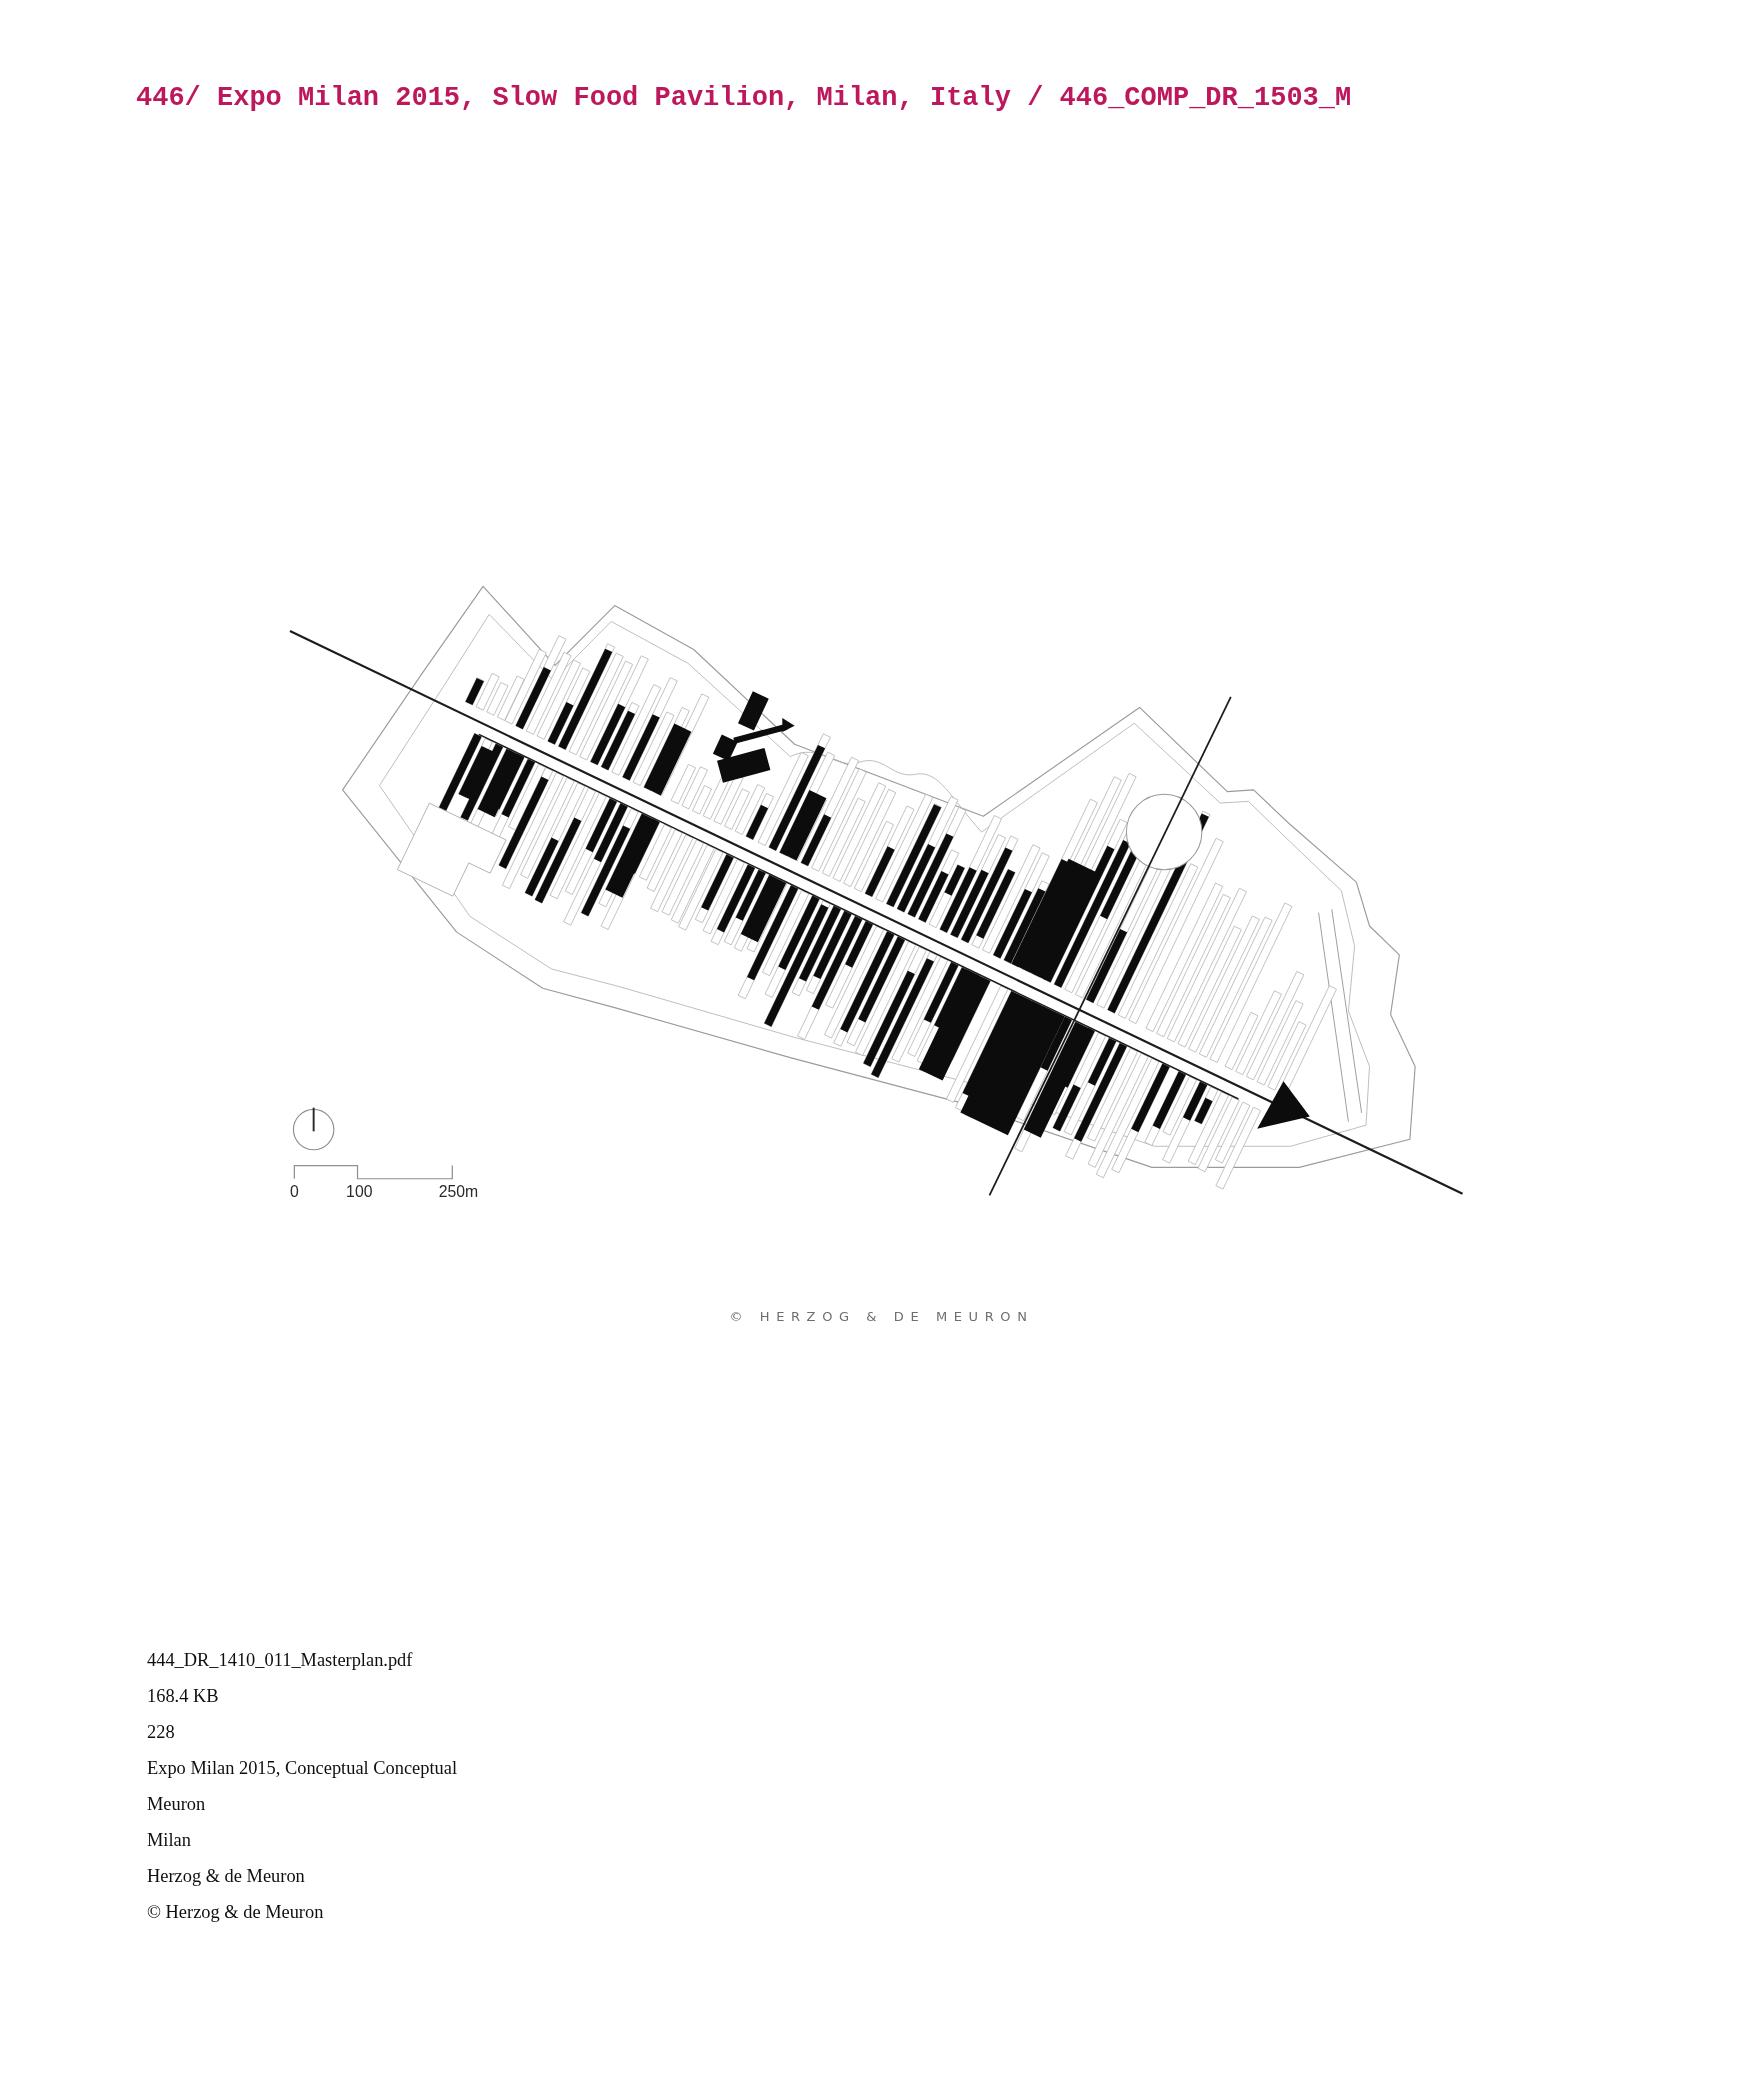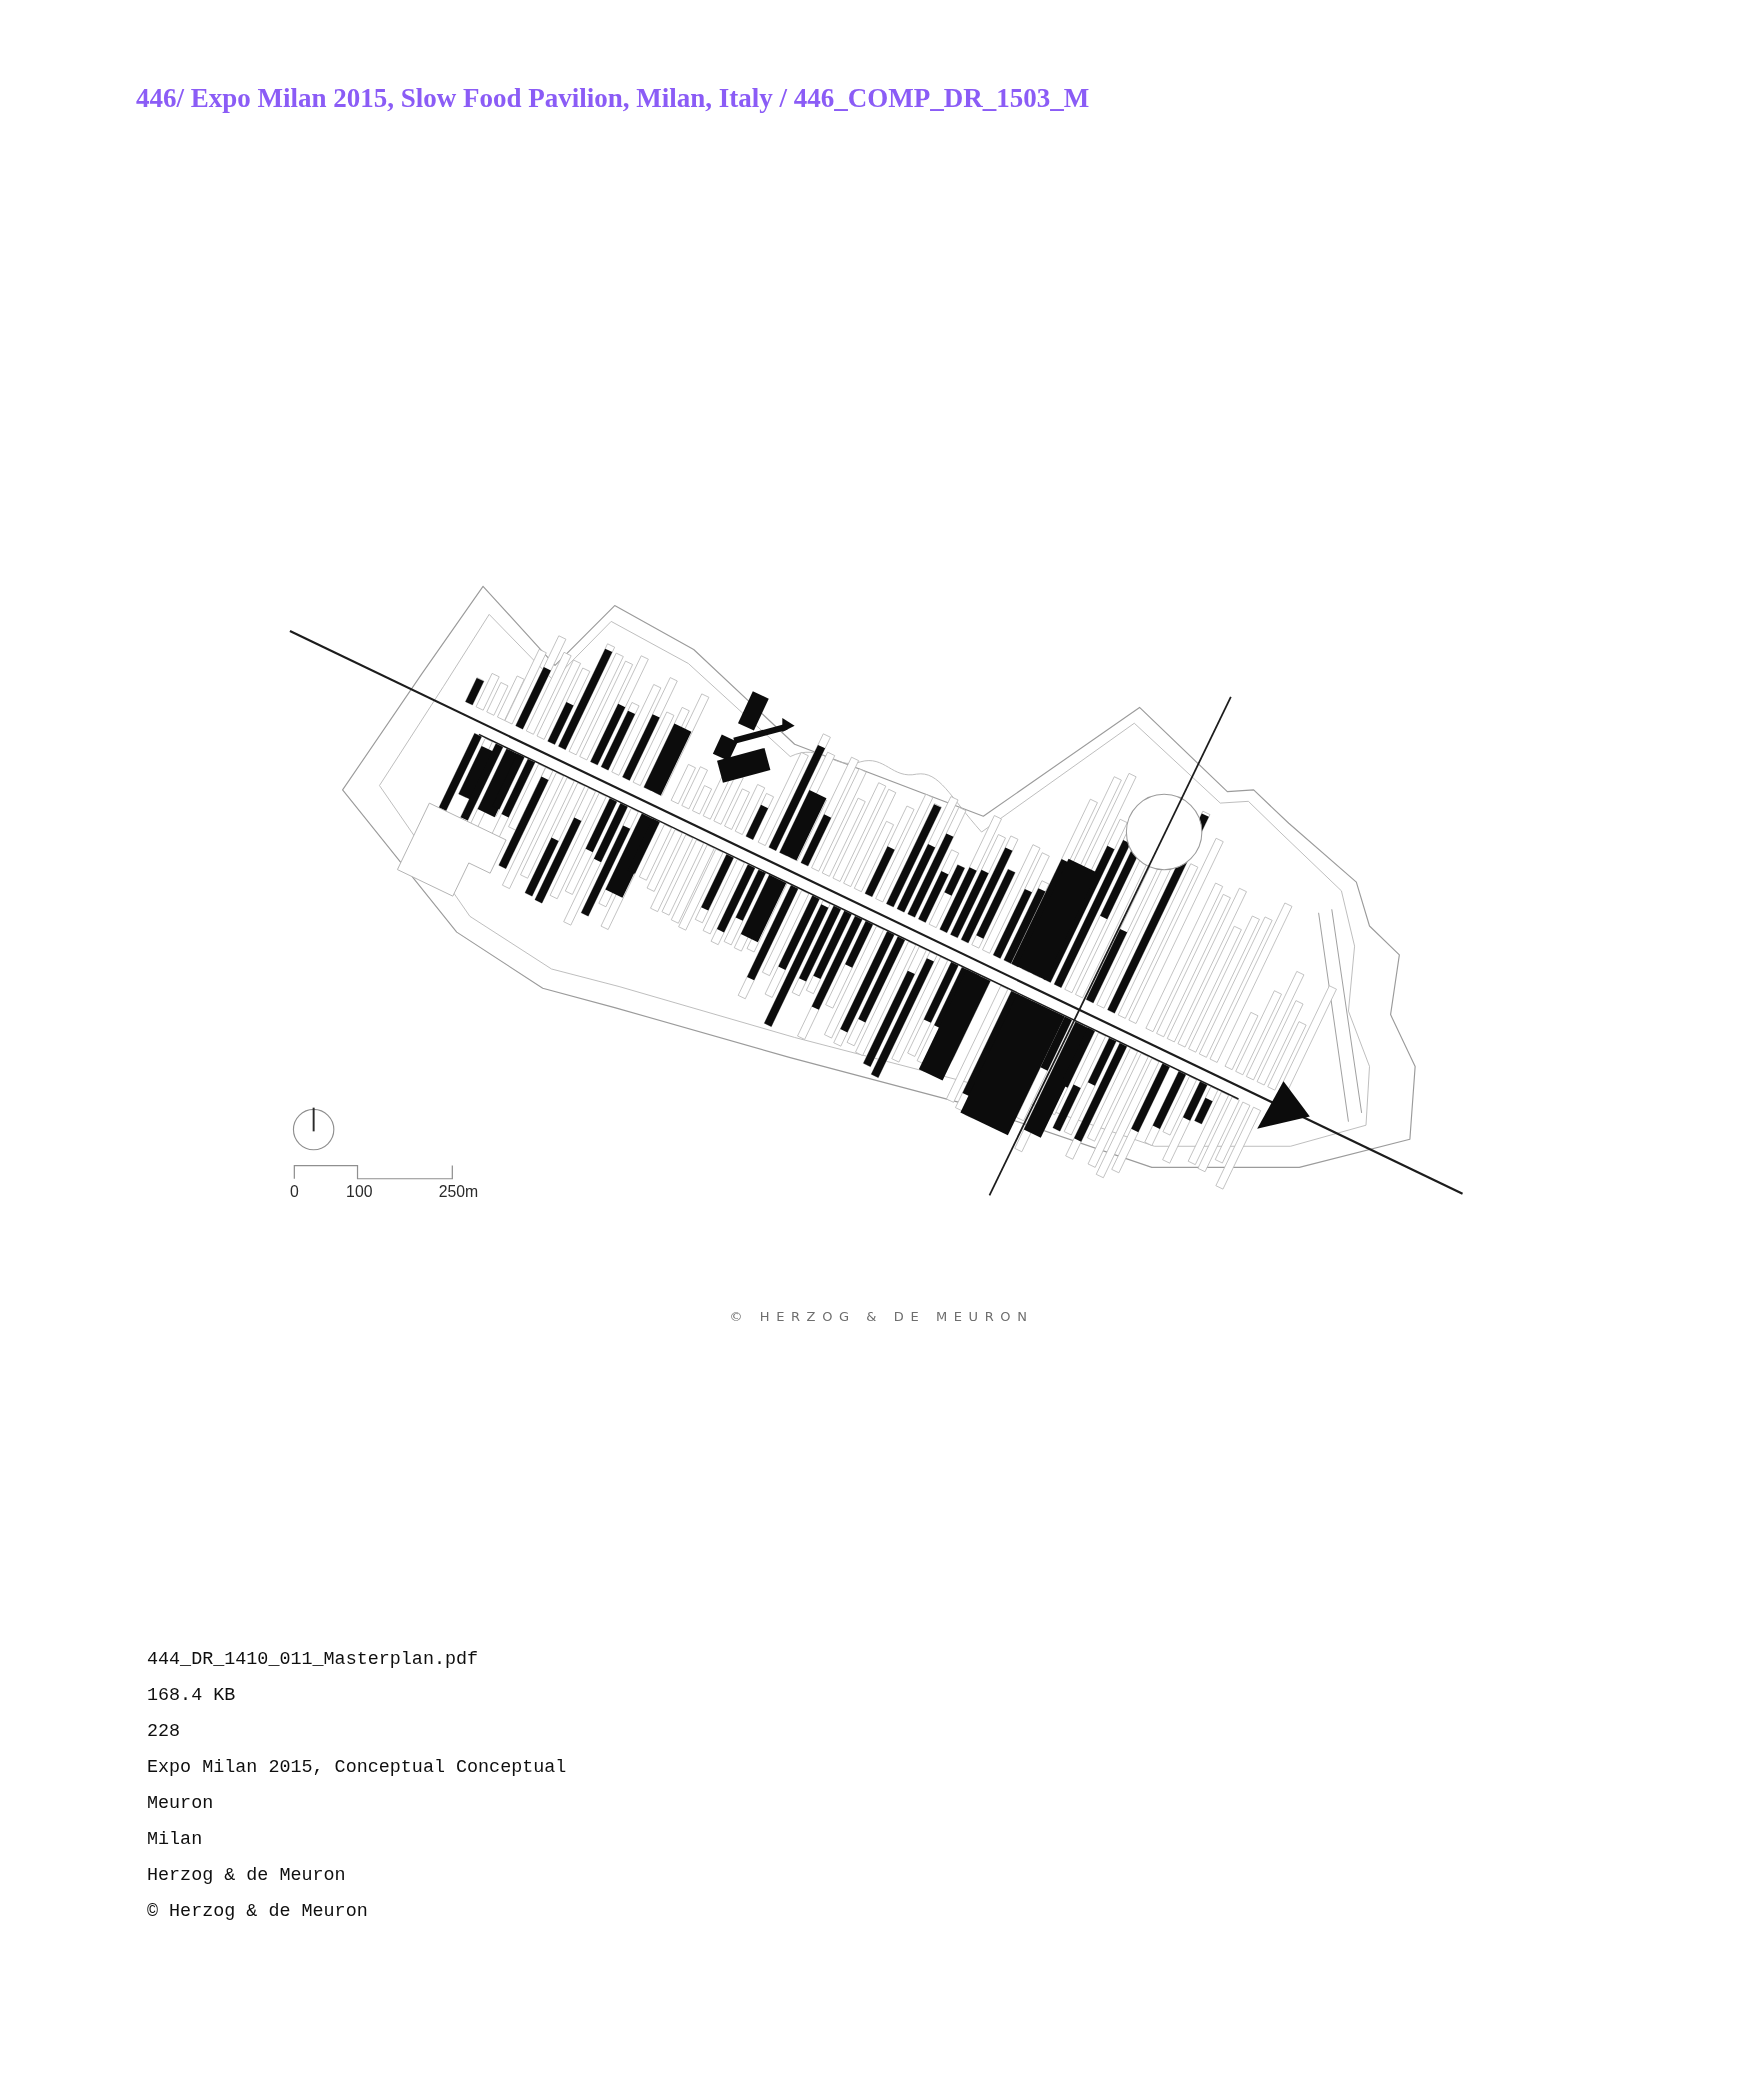--- a/index.html
+++ b/index.html
@@ -1,32 +1,32 @@
 <!DOCTYPE html>
 <html style="font-size:14px"><head>
 <meta charset="utf-8">
 <style>
   html,body{margin:0;padding:0;background:#ffffff;}
   body{width:1756px;height:2074px;position:relative;font-family:"Liberation Sans",sans-serif;}
   .page-title{
     position:absolute;left:136px;top:83px;
-    font-family:Liberation Serif, serif;
-    font-weight:bold;font-size:27px;color:#8b5cf6;letter-spacing:0px;white-space:nowrap;
+    font-family:Liberation Mono, monospace;
+    font-weight:bold;font-size:27px;color:#be185d;letter-spacing:0px;white-space:nowrap;
   }
   #plan-svg{position:absolute;left:0;top:0;}
   .hdm-logo{
     position:absolute;left:727px;top:1309px;width:309px;
     text-align:center;
     font-family:"DejaVu Sans",sans-serif;
     font-size:13px;color:#6e6e6e;letter-spacing:6.6px;white-space:nowrap;
     font-weight:400;
   }
   .meta-block{
     position:absolute;left:147px;top:1642px;
-    font-family:Liberation Mono, monospace;
+    font-family:Liberation Serif, serif;
     font-size:18.4px;color:#0f0f0f;
   }
   .meta-line{height:36px;line-height:36px;white-space:nowrap;}
 </style>
 </head>
 <body>
 
 <div class="page-title">446/ Expo Milan 2015, Slow Food Pavilion, Milan, Italy / 446_COMP_DR_1503_M</div>
 
 <svg id="plan-svg" width="1756" height="2074" viewBox="0 0 2000 2363" xmlns="http://www.w3.org/2000/svg">

